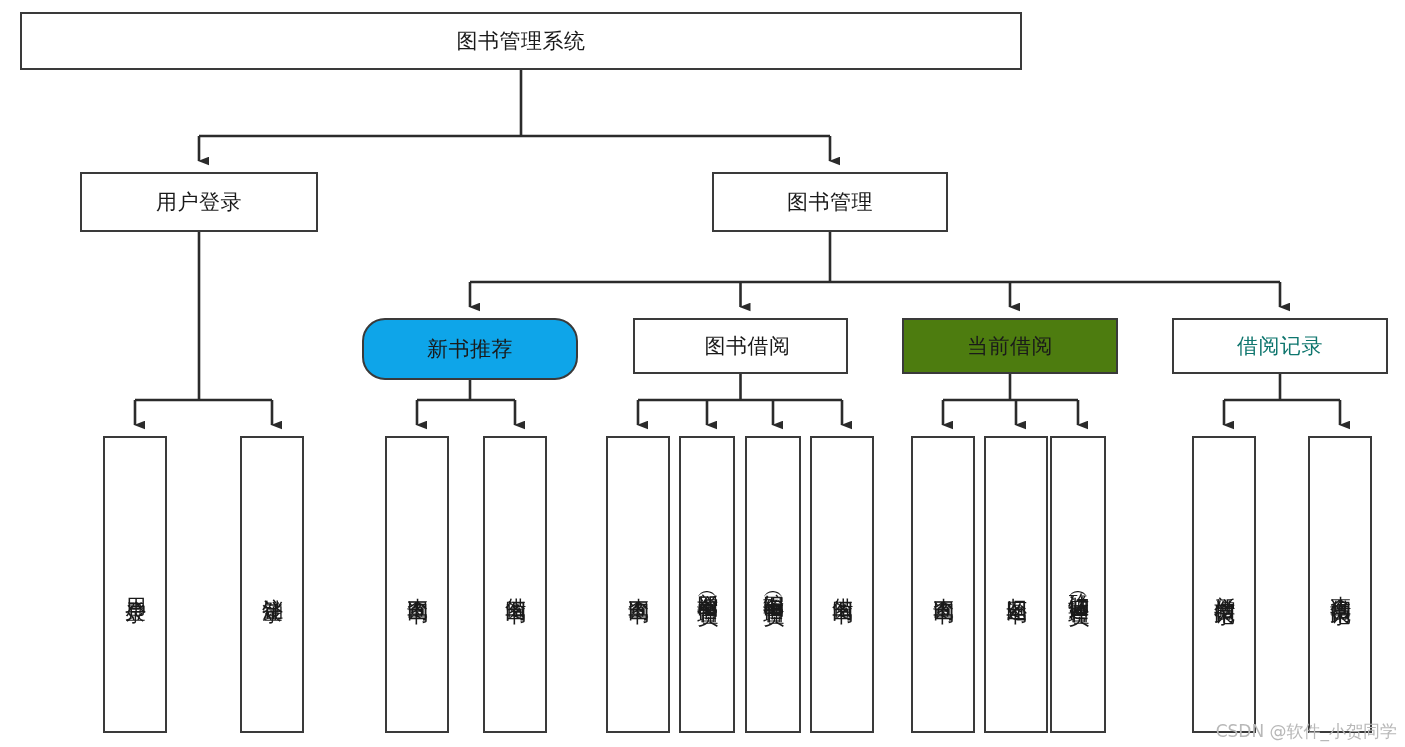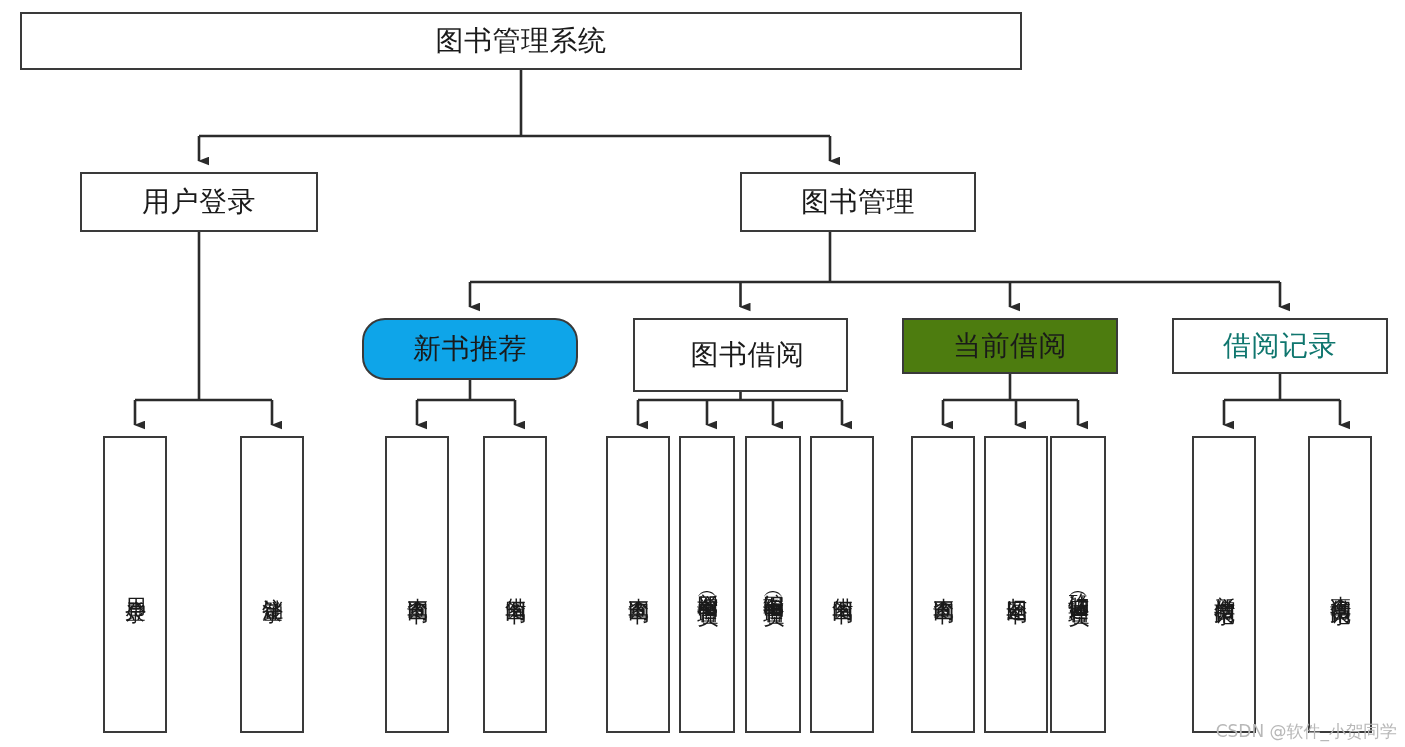--- a/index.html
+++ b/index.html
@@ -25,21 +25,21 @@
     position:absolute;
     box-sizing:border-box;
     border:2.5px solid #3a3a3a;
     background:#ffffff;
     display:flex;
     align-items:center;
     justify-content:center;
     z-index:2;
   }
   .node .lbl{
-    font-size:28px;
+    font-size:21px;
     line-height:1.18;
     letter-spacing:0.5px;
     color:#1a1a1a;
     white-space:nowrap;
   }
   .node.leaf{
     align-items:center;
     justify-content:center;
   }
   .node.leaf .lbl{
@@ -109,27 +109,27 @@
       </g>
   </svg>
 
   <div id="nodes-layer">
       <div class="node" style="left: 20px; top: 12px; width: 1002px; height: 58px; border-color: rgb(58, 58, 58); background: rgb(255, 255, 255);">
         <span class="lbl" style="color: rgb(26, 26, 26);">图书管理系统</span>
       </div>
       <div class="node" style="left: 80px; top: 172px; width: 238px; height: 60px; border-color: rgb(58, 58, 58); background: rgb(255, 255, 255);">
         <span class="lbl" style="color: rgb(26, 26, 26);">用户登录</span>
       </div>
-      <div class="node" style="left: 712px; top: 172px; width: 236px; height: 60px; border-color: rgb(58, 58, 58); background: rgb(255, 255, 255); margin-left: 28px;">
+      <div class="node" style="left: 712px; top: 172px; width: 236px; height: 60px; border-color: rgb(58, 58, 58); background: rgb(255, 255, 255);">
         <span class="lbl" style="color: rgb(26, 26, 26);">图书管理</span>
       </div>
       <div class="node" style="left: 362px; top: 318px; width: 216px; height: 62px; border-color: rgb(58, 58, 58); background: #0ea5e9; border-radius: 23px;">
         <span class="lbl" style="color: rgb(26, 26, 26);">新书推荐</span>
       </div>
-      <div class="node" style="left: 633px; top: 318px; width: 215px; height: 74px; border-color: rgb(58, 58, 58); background: rgb(255, 255, 255); padding-left: 14px;">
+      <div class="node" style="left: 633px; top: 318px; width: 215px; height: 56px; border-color: rgb(58, 58, 58); background: rgb(255, 255, 255); padding-left: 14px;">
         <span class="lbl" style="color: rgb(26, 26, 26);">图书借阅</span>
       </div>
       <div class="node" style="left: 902px; top: 318px; width: 216px; height: 56px; border-color: rgb(58, 58, 58); background: #4d7c0f;">
         <span class="lbl" style="color: rgb(26, 26, 26);">当前借阅</span>
       </div>
       <div class="node" style="left: 1172px; top: 318px; width: 216px; height: 56px; border-color: rgb(58, 58, 58); background: rgb(255, 255, 255);">
         <span class="lbl" style="color: #0f766e;">借阅记录</span>
       </div>
       <div class="node leaf" style="left: 103px; top: 436px; width: 64px; height: 297px; border-color: rgb(58, 58, 58); background: rgb(255, 255, 255);">
         <span class="lbl" style="color: rgb(26, 26, 26);">用户登录</span>

